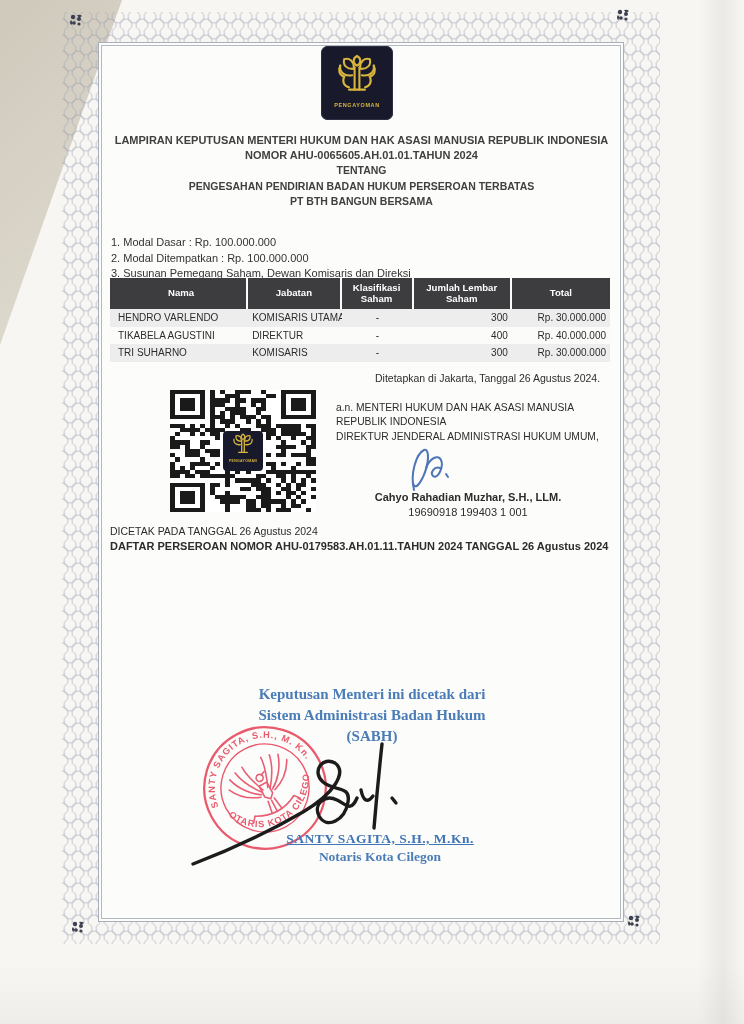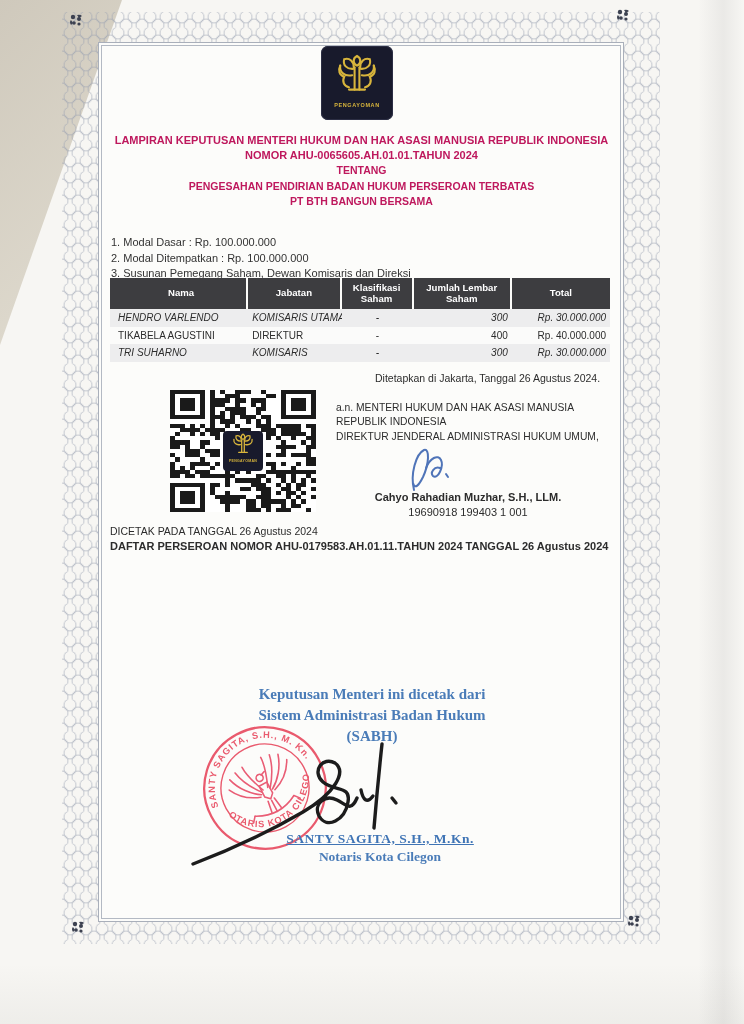--- a/index.html
+++ b/index.html
@@ -29,37 +29,37 @@
     background-size:16px 16px;}
   .sheet-inner{position:absolute;left:36px;top:30px;right:36px;bottom:22px;
     background:#fcfcfa;border:1px solid #a9afba;outline:1px solid #b3b9c3;outline-offset:-4px;}
   .corner-orn{width:16px;height:16px;}
   
   .mlogo{left:321px;top:46px;width:72px;height:74px;background:#181a2c;border-radius:7px;
     box-shadow:0 0 0 1px #2c2e44 inset;display:flex;flex-direction:column;align-items:center;justify-content:flex-start;}
   .mlogo svg{margin-top:5px;}
   .mlogo .cap{color:#d8b53c;font-size:5.5px;letter-spacing:.6px;font-weight:bold;margin-top:1px;}
   
-  .title-block{left:98px;top:133px;width:527px;text-align:center;font-weight:bold;color:#be185d;}
+  .title-block{left:98px;top:133px;width:527px;text-align:center;font-weight:bold;color:#404040;}
   .title-block div{line-height:15.2px;}
   .t-lg{font-size:11px;}
   .t-md{font-size:10.5px;}
   
   .list-block{left:111px;top:235px;font-size:11px;color:#333;}
   .list-block div{line-height:15.6px;}
   
   .shares-table{left:110px;top:278px;width:500px;font-size:10px;}
   .tr{display:flex;}
   .th{background:#3d3d40;color:#fff;font-weight:bold;font-size:9.6px;line-height:10.5px;
       display:flex;align-items:center;justify-content:center;text-align:center;height:31px;
       box-sizing:border-box;border-right:2px solid #fcfcfa;padding:0 2px;}
   .th:last-child{border-right:none;}
   .td{box-sizing:border-box;padding:2px 4px;line-height:13.5px;white-space:nowrap;overflow:hidden;}
   .c0{width:142px;padding-left:8px;} .c1{width:96px;} .c2{width:74px;} .c3{width:101px;} .c4{width:101px;}
-  .row-a{background:#ededee;font-style:italic;} .row-b{background:#fbfbfa;}
+  .row-a{background:#ededee;} .row-b{background:#fbfbfa;}
   .ta-c{text-align:center;} .ta-r{text-align:right;}
   
   .issued{left:355px;top:372px;font-size:10.5px;white-space:nowrap;padding-left:20px;}
   .an-block{left:336px;top:401px;width:264px;font-size:10.3px;}
   .an-block div{line-height:14.3px;}
   .sig-name{left:336px;top:491px;width:264px;text-align:center;font-weight:bold;font-size:11px;}
   .sig-nip{left:336px;top:506px;width:264px;text-align:center;font-weight:normal;font-size:11px;}
   .printed{left:110px;top:525px;font-size:10.5px;}
   .registry{left:110px;top:540px;font-size:11px;font-weight:bold;}
   

